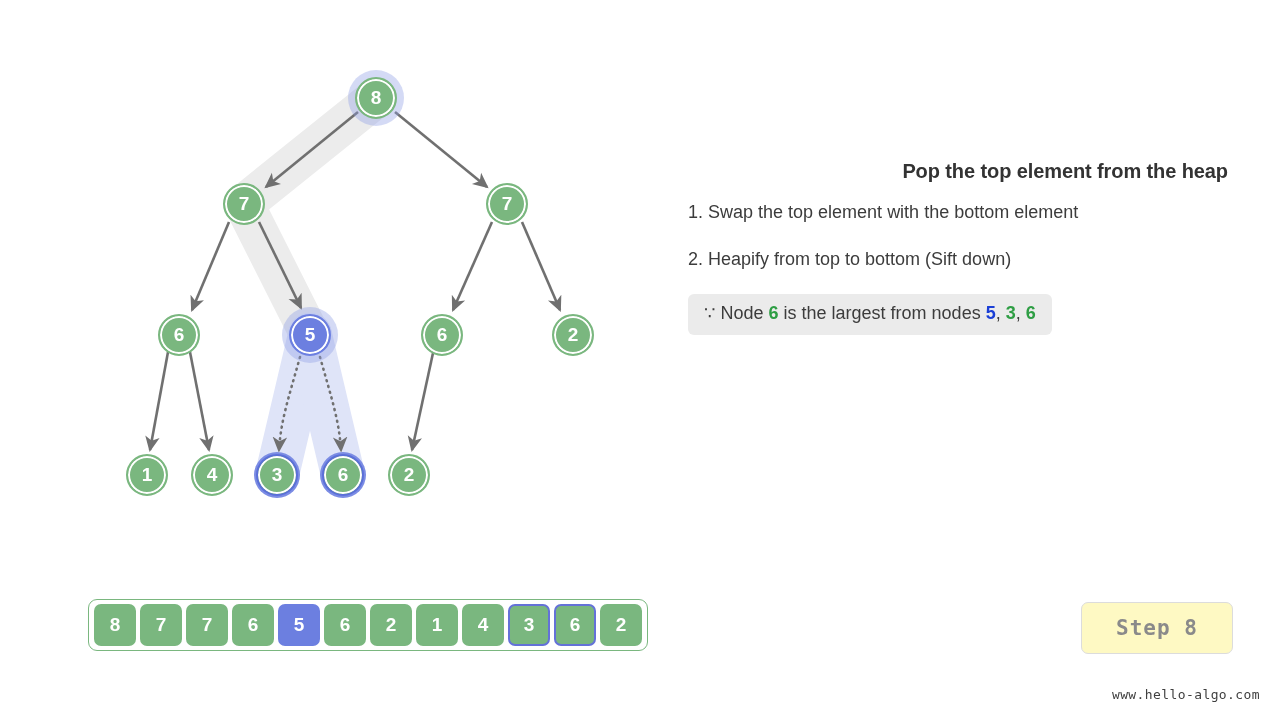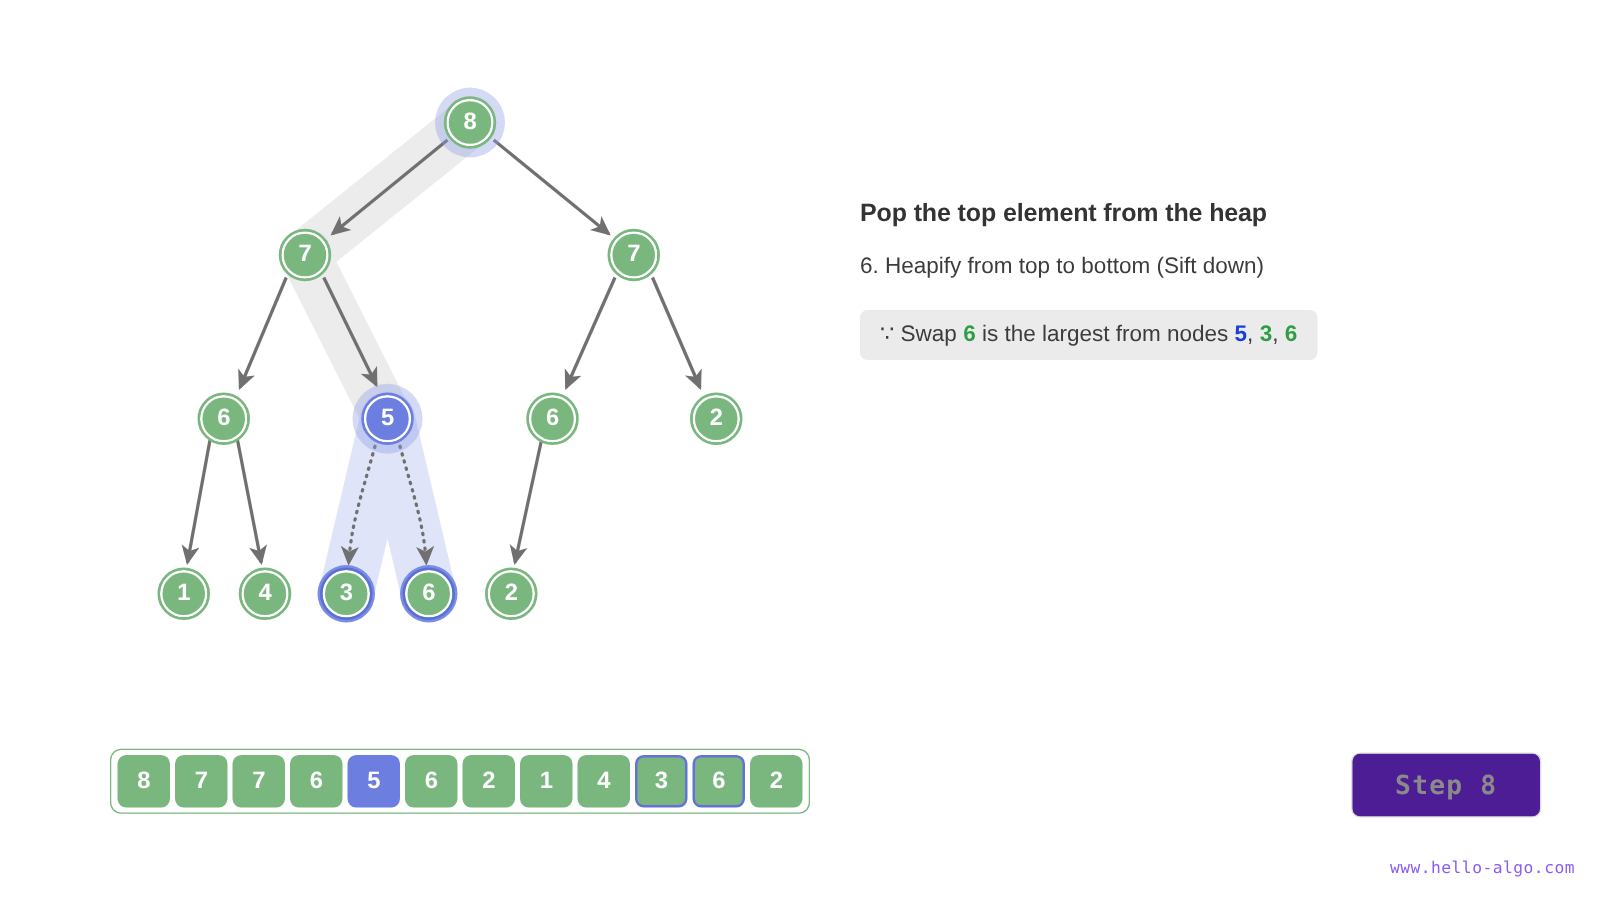--- a/index.html
+++ b/index.html
@@ -63,20 +63,21 @@
     left: 688px;
     top: 160px;
     width: 540px;
   }
   #panel-title {
     font-size: 20px;
     font-weight: bold;
     color: #333333;
     margin: 0 0 18px 0;
     letter-spacing: -0.1px;
+    text-align: right;
   }
   .step-line {
     font-size: 18px;
     color: #3c3c3c;
     margin: 0 0 24px 0;
     line-height: 1.25;
   }
   #reason-box {
     display: inline-block;
     background: #ebebeb;
@@ -122,36 +123,36 @@
     border: 2px solid #6472d8;
   }
 
   
   #step-badge {
     position: absolute;
     left: 1081px; top: 602px;
     width: 150px; height: 50px;
     border: 1px solid #dcdcdc;
     border-radius: 7px;
-    background: #4c1d95;
+    background: #fef9c3;
     display: flex;
     align-items: center;
     justify-content: center;
     font-family: "DejaVu Sans Mono", monospace;
     font-size: 21px;
     font-weight: bold;
     color: #8a8a8a;
     letter-spacing: 1px;
   }
   #watermark {
     position: absolute;
     right: 20px; bottom: 18px;
     font-family: "DejaVu Sans Mono", monospace;
     font-size: 13px;
-    color: #8b5cf6;
+    color: #404040;
     letter-spacing: 0.4px;
   }
 </style>
 </head>
 <body>
 
 <div id="tree-area">
   <svg id="tree-svg" width="660" height="560">
     <defs>
       <marker id="arrowhead" markerWidth="7" markerHeight="7" refX="5.2" refY="3.2" orient="auto" markerUnits="strokeWidth">
@@ -198,24 +199,25 @@
   <div class="node node-green" style="left:573px;top:335px;">2</div>
   <div class="node node-green" style="left:147px;top:475px;">1</div>
   <div class="node node-green" style="left:212px;top:475px;">4</div>
   <div class="node node-ring-blue" style="left:277px;top:475px;">3</div>
   <div class="node node-ring-blue" style="left:343px;top:475px;">6</div>
   <div class="node node-green" style="left:409px;top:475px;">2</div>
 </div>
 
 <div id="info-panel">
   <h1 id="panel-title">Pop the top element from the heap</h1>
-  <p class="step-line">6. Heapify from top to bottom (Sift down)</p>
+  <p class="step-line">1. Swap the top element with the bottom element</p>
+  <p class="step-line">2. Heapify from top to bottom (Sift down)</p>
   <div id="reason-box">
     <span>∵</span>
-    <span>Swap</span>
+    <span>Node</span>
     <span class="hl-green">6</span>
     <span>is the largest from nodes</span>
     <span id="reason-compare-list"><span style="color: rgb(26, 63, 214); font-weight: bold;">5</span><span>, </span><span style="color: rgb(46, 158, 68); font-weight: bold;">3</span><span>, </span><span style="color: rgb(46, 158, 68); font-weight: bold;">6</span></span>
   </div>
 </div>
 
 <div id="array-wrap">
     <div class="cell">8</div>
     <div class="cell">7</div>
     <div class="cell">7</div>

